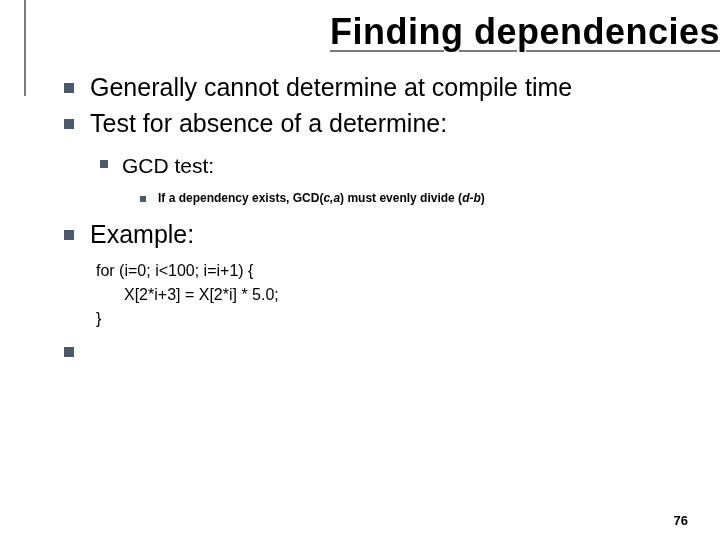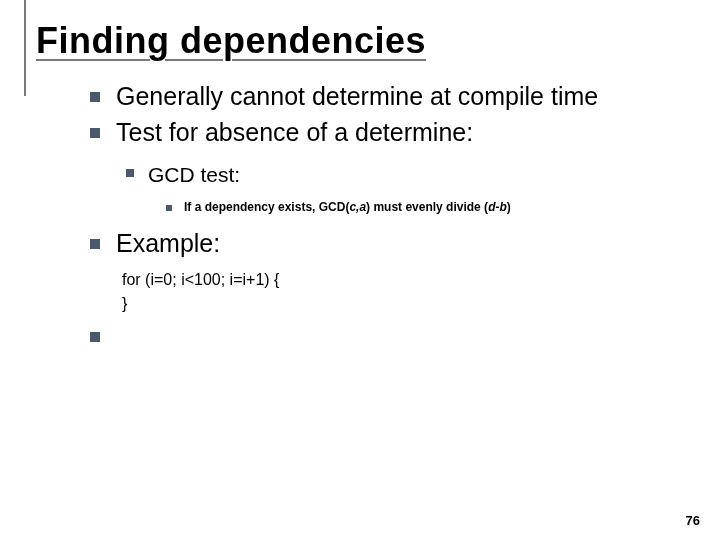--- a/index.html
+++ b/index.html
@@ -13,42 +13,43 @@
     overflow: hidden;
   }
   .slide {
     position: relative;
     width: 720px;
     height: 540px;
     box-sizing: border-box;
   }
   .title-wrap {
     position: relative;
-    padding: 20px 0 0 36px;
+    padding: 11px 0 0 36px;
+    text-align: right;
   }
   .title {
     font-size: 36px;
     font-weight: bold;
     letter-spacing: 0.5px;
     text-decoration: underline;
     text-decoration-thickness: 2px;
     text-underline-offset: 6px;
     text-decoration-color: #7a7a7a;
     color: #000;
   }
   .vline {
     position: absolute;
     left: 24px;
     top: 0;
     width: 2px;
     height: 96px;
     background: #7a7a7a;
   }
   .body {
-    padding: 18px 30px 0 90px;
+    padding: 18px 30px 0 64px;
   }
   .l1 {
     list-style: none;
     margin: 0;
     padding: 0;
   }
   .l1 > li {
     position: relative;
     font-size: 25px;
     line-height: 1.35;
@@ -103,21 +104,21 @@
     font-size: 16px;
     line-height: 1.5;
     margin: 8px 0 4px 6px;
     font-family: Liberation Sans, sans-serif;
   }
   .code-indent {
     padding-left: 28px;
   }
   .pagenum {
     position: absolute;
-    right: 20px;
+    right: 32px;
     bottom: 12px;
     font-size: 13px;
     font-weight: bold;
     color: #000;
   }
   .ital { font-style: italic; }
 </style>
 </head>
 <body>
 
@@ -155,20 +156,21 @@
           </li>
         </ul>
       </li>
 
       <li class="gap-above">
         <span class="sq"></span>
         <span>Example:</span>
 
         <div class="codeblock">
           <div>for (i=0; i&lt;100; i=i+1) {</div>
+          <div class="code-indent">X[2*i+3] = X[2*i] * 5.0;</div>
           <div>}</div>
         </div>
       </li>
 
       <li>
         <span class="sq"></span>
       </li>
 
     </ul>
   </div>

